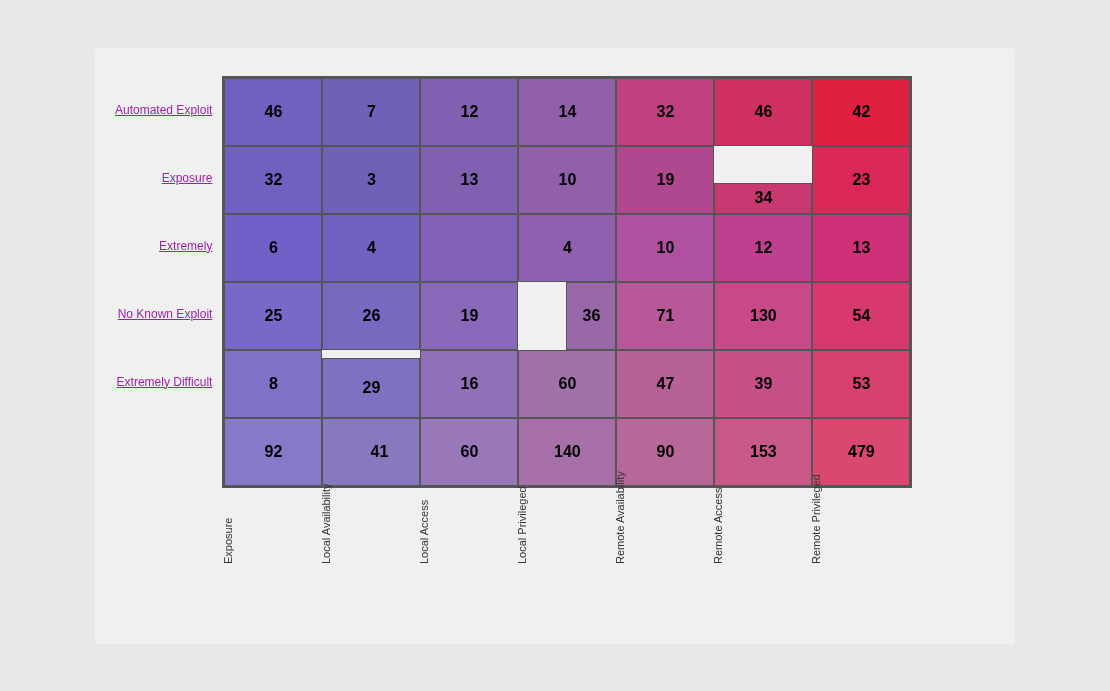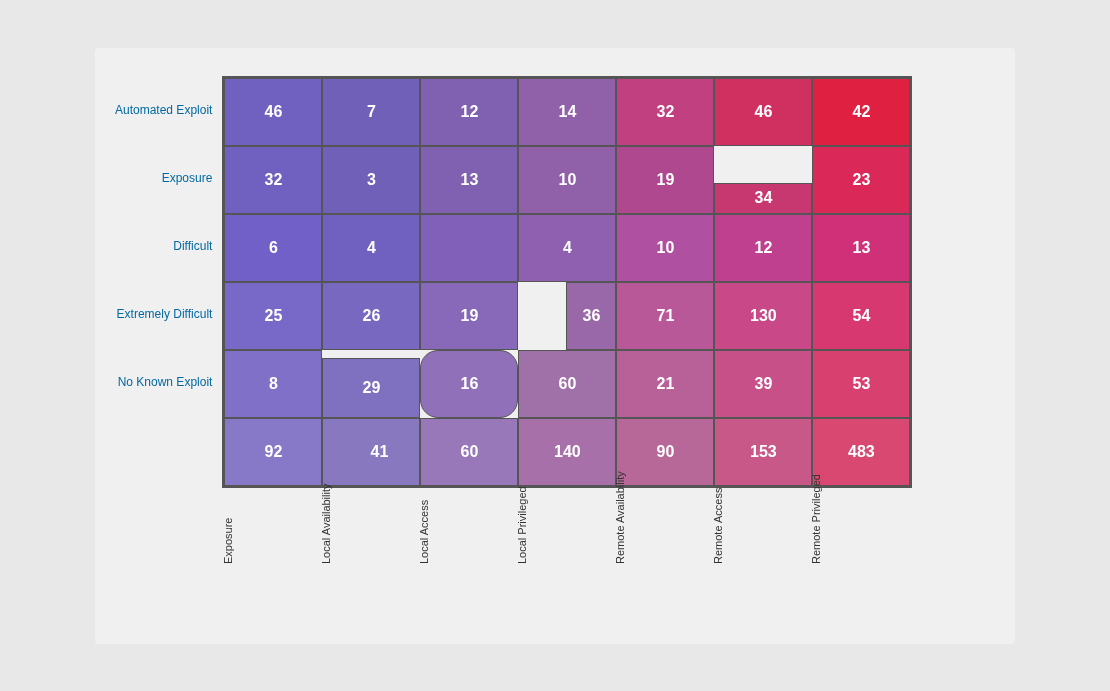--- a/index.html
+++ b/index.html
@@ -32,46 +32,47 @@
     }
     .row-labels {
       display: flex;
       flex-direction: column;
       justify-content: flex-start;
       margin-right: 4px;
       margin-top: 0;
     }
     .row-label {
       font-size: 12px;
-      color: #0369a1;
+      color: #a21caf;
       text-align: right;
       display: flex;
       align-items: center;
       justify-content: flex-end;
       height: 68px;
       padding-right: 6px;
       white-space: nowrap;
+      text-decoration: underline;
     }
     .grid-and-cols {
       display: flex;
       flex-direction: column;
     }
     .grid {
       display: grid;
       grid-template-columns: repeat(7, 98px);
       grid-template-rows: repeat(6, 68px);
       border: 2px solid #555;
     }
     .cell {
       display: flex;
       align-items: center;
       justify-content: center;
       font-size: 16px;
       font-weight: bold;
-      color: #ffffff;
+      color: #000000;
       border: 1px solid #555;
       position: relative;
     }
     .col-labels {
       display: flex;
       flex-direction: row;
       margin-top: 6px;
     }
     .col-label {
       width: 98px;
@@ -117,21 +118,21 @@
     .r3c0 { background: #7868c8; }
     .r3c1 { background: #7868c0; }
     .r3c2 { background: #8868b8; }
     .r3c3 { background: #9868a8; margin-left: 48px; }
     .r3c4 { background: #b85898; }
     .r3c5 { background: #c84888; }
     .r3c6 { background: #d83870; }
     
     .r4c0 { background: #8070c8; }
     .r4c1 { background: #8070c0; margin-top: 8px; }
-    .r4c2 { background: #9070b8; border-radius: 18px; }
+    .r4c2 { background: #9070b8; }
     .r4c3 { background: #a070a8; }
     .r4c4 { background: #b86098; }
     .r4c5 { background: #c85088; }
     .r4c6 { background: #d84070; text-align: center; }
     
     .r5c0 { background: #8878c8; }
     .r5c1 { background: #8878c0; padding-left: 16px; }
     .r5c2 { background: #9878b8; }
     .r5c3 { background: #a870a8; }
     .r5c4 { background: #b86898; }
@@ -140,23 +141,23 @@
   </style>
 </head>
 <body>
 
 <div class="chart-container">
   <div class="chart-title"></div>
   <div class="matrix-wrapper">
     <div class="row-labels" id="row-labels-container">
         <div class="row-label">Automated Exploit</div>
         <div class="row-label">Exposure</div>
-        <div class="row-label">Difficult</div>
+        <div class="row-label">Extremely</div>
+        <div class="row-label">No Known Exploit</div>
         <div class="row-label">Extremely Difficult</div>
-        <div class="row-label">No Known Exploit</div>
       </div>
     <div class="grid-and-cols">
       <div class="grid" id="grid-container">
           <div class="cell r0c0">46</div>
           <div class="cell r0c1">7</div>
           <div class="cell r0c2">12</div>
           <div class="cell r0c3">14</div>
           <div class="cell r0c4">32</div>
           <div class="cell r0c5">46</div>
           <div class="cell r0c6">42</div>
@@ -178,30 +179,30 @@
           <div class="cell r3c1">26</div>
           <div class="cell r3c2">19</div>
           <div class="cell r3c3">36</div>
           <div class="cell r3c4">71</div>
           <div class="cell r3c5">130</div>
           <div class="cell r3c6">54</div>
           <div class="cell r4c0">8</div>
           <div class="cell r4c1">29</div>
           <div class="cell r4c2">16</div>
           <div class="cell r4c3">60</div>
-          <div class="cell r4c4">21</div>
+          <div class="cell r4c4">47</div>
           <div class="cell r4c5">39</div>
           <div class="cell r4c6">53</div>
           <div class="cell r5c0">92</div>
           <div class="cell r5c1">41</div>
           <div class="cell r5c2">60</div>
           <div class="cell r5c3">140</div>
           <div class="cell r5c4">90</div>
           <div class="cell r5c5">153</div>
-          <div class="cell r5c6">483</div>
+          <div class="cell r5c6">479</div>
         </div>
       <div class="col-labels" id="col-labels-container">
           <div class="col-label">Exposure</div>
           <div class="col-label">Local Availability</div>
           <div class="col-label">Local Access</div>
           <div class="col-label">Local Privileged</div>
           <div class="col-label">Remote Availability</div>
           <div class="col-label">Remote Access</div>
           <div class="col-label">Remote Privileged</div>
         </div>

